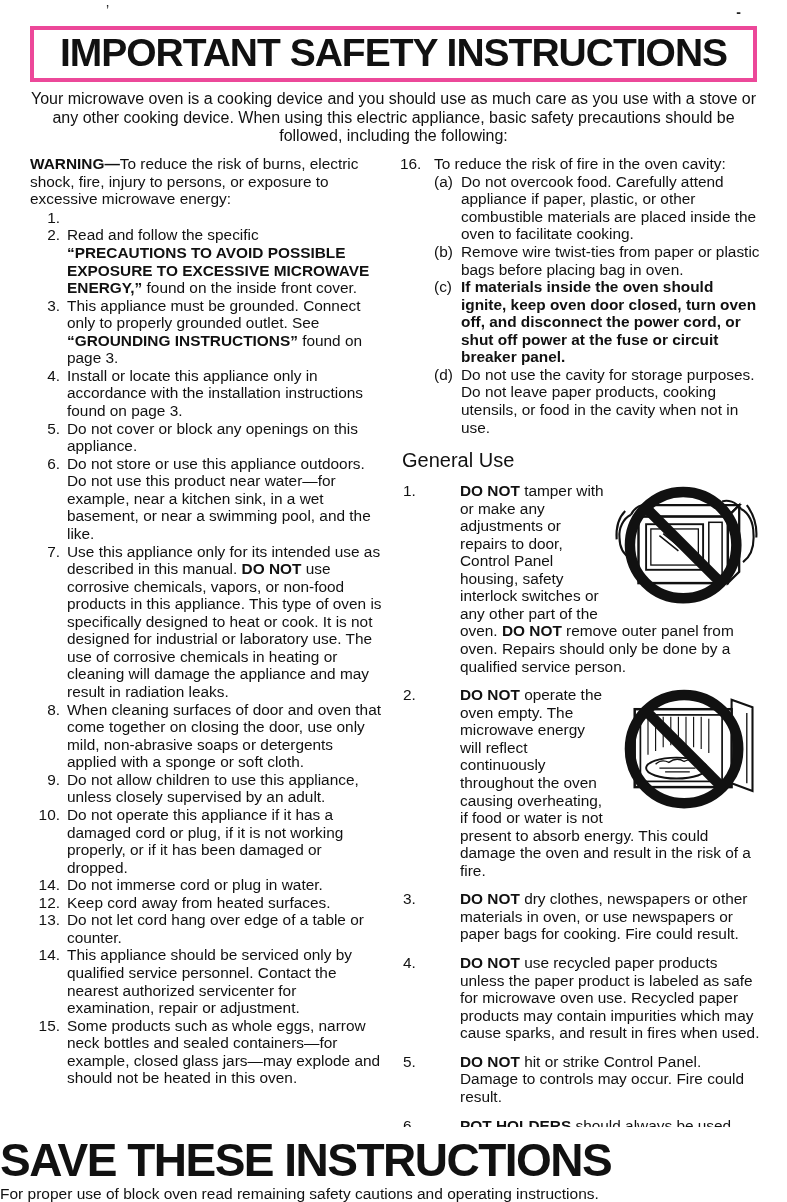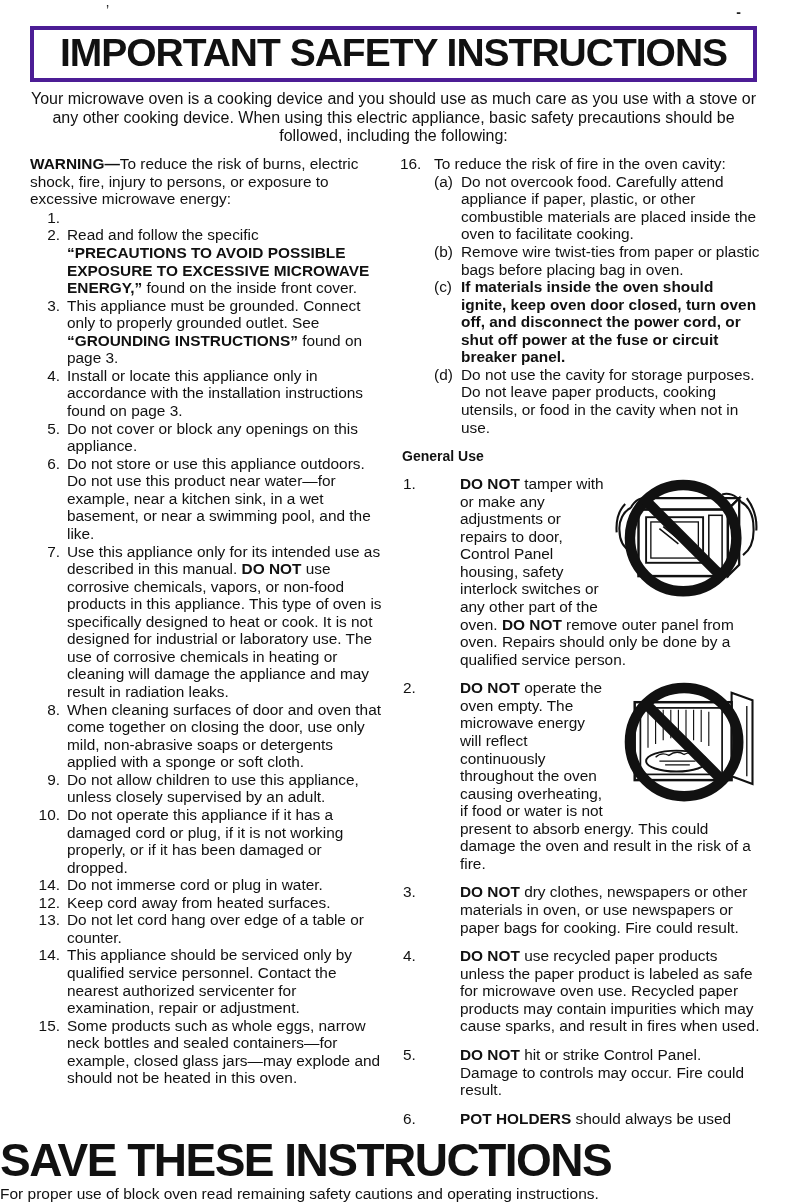--- a/index.html
+++ b/index.html
@@ -11,21 +11,21 @@
     font-family:"Liberation Sans","DejaVu Sans",sans-serif;
     overflow:hidden;
     margin:0 auto;
   }
   .artifact{position:absolute;font-size:14px;color:#222;}
   .artifact.tl{left:106px;top:2px;}
   .artifact.tr{right:46px;top:4px;font-weight:bold;}
 
   .title-box{
     margin:26px 30px 8px 30px;
-    border:4px solid #4c1d95;
+    border:4px solid #ec4899;
     text-align:center;
     padding:1px 0 3px 0;
   }
   .title-box h1{
     margin:0;
     font-size:39px;
     font-weight:bold;
     letter-spacing:-1px;
     white-space:nowrap;
   }
@@ -57,22 +57,22 @@
   }
   .item .txt{flex:1;min-width:0;}
 
   
   .item16 .num{width:32px;text-align:left;padding-right:2px;}
   .subitem{display:flex;align-items:flex-start;margin-left:34px;}
   .subitem .lbl{flex:none;width:27px;}
   .subitem .txt{flex:1;min-width:0;}
 
   .gu-heading{
-    font-weight:bold;
-    font-size:14px;
+    font-weight:normal;
+    font-size:20px;
     margin:13px 0 10px 2px;
   }
   .gu-item{display:flex;align-items:flex-start;margin-bottom:11px;}
   .gu-item .num{flex:none;width:30px;padding-left:3px;}
   .gu-item .txt{flex:1;min-width:0;margin-left:27px;}
   .illustration{
     float:right;
     width:152px;height:142px;
     margin:-6px -2px 2px 6px;
   }

